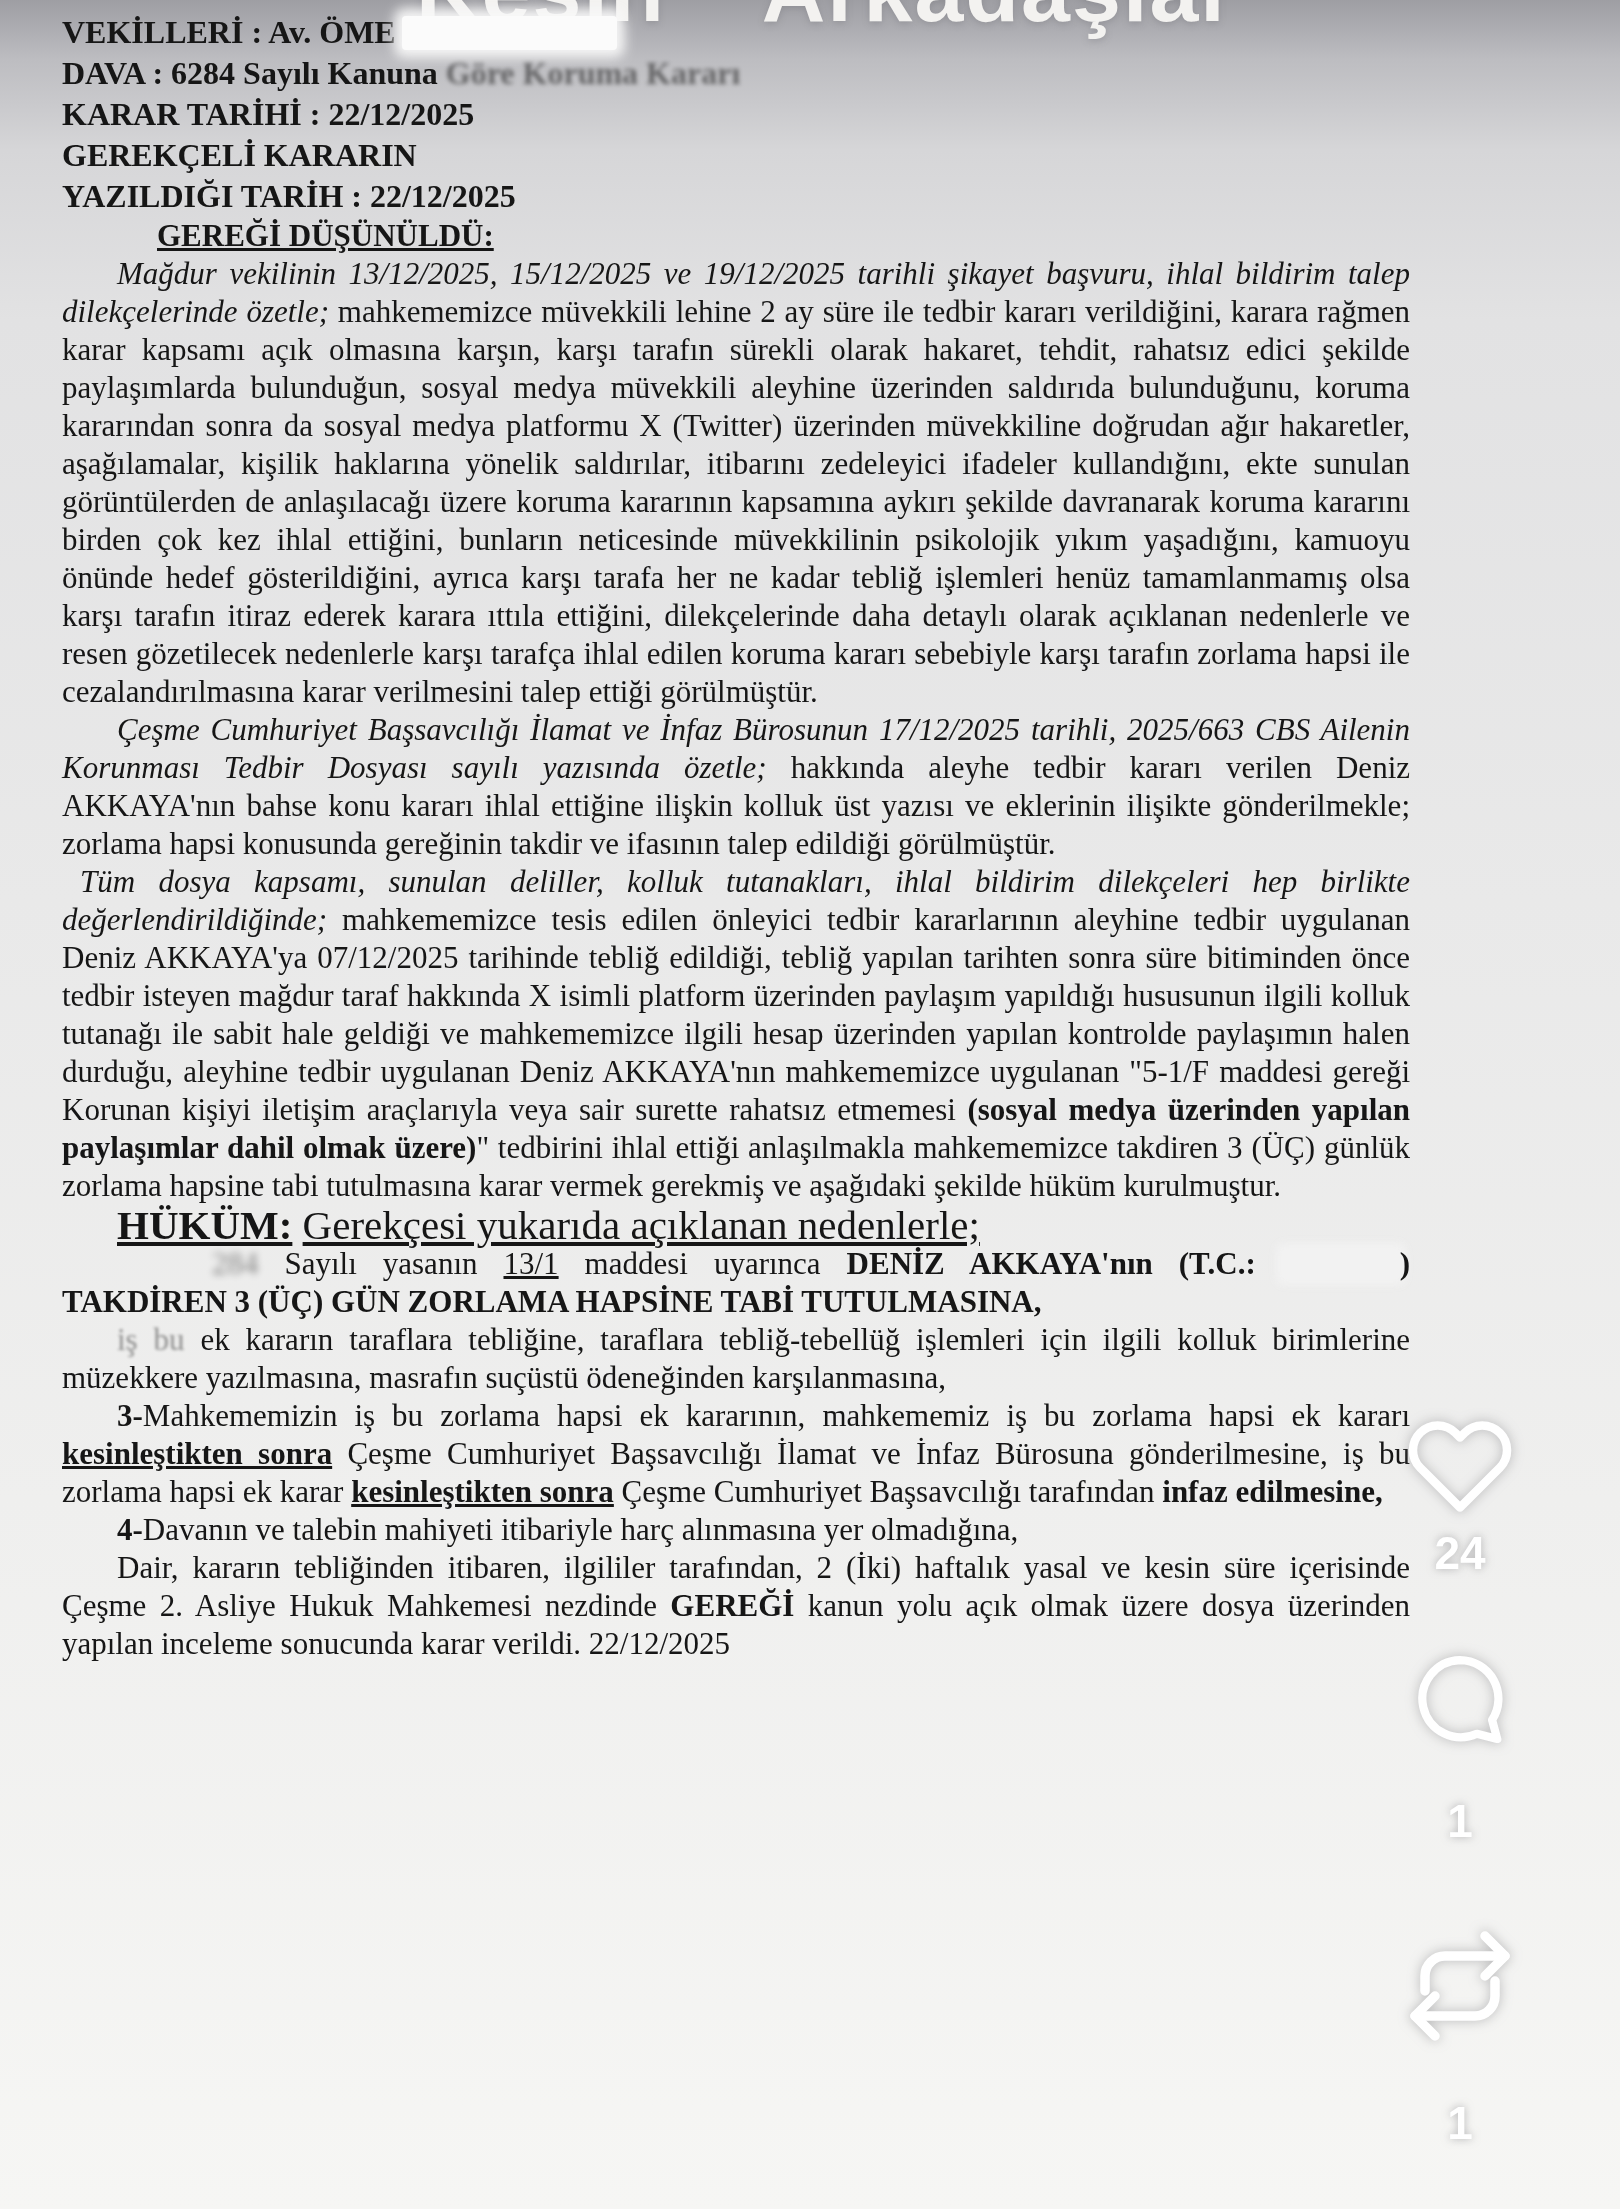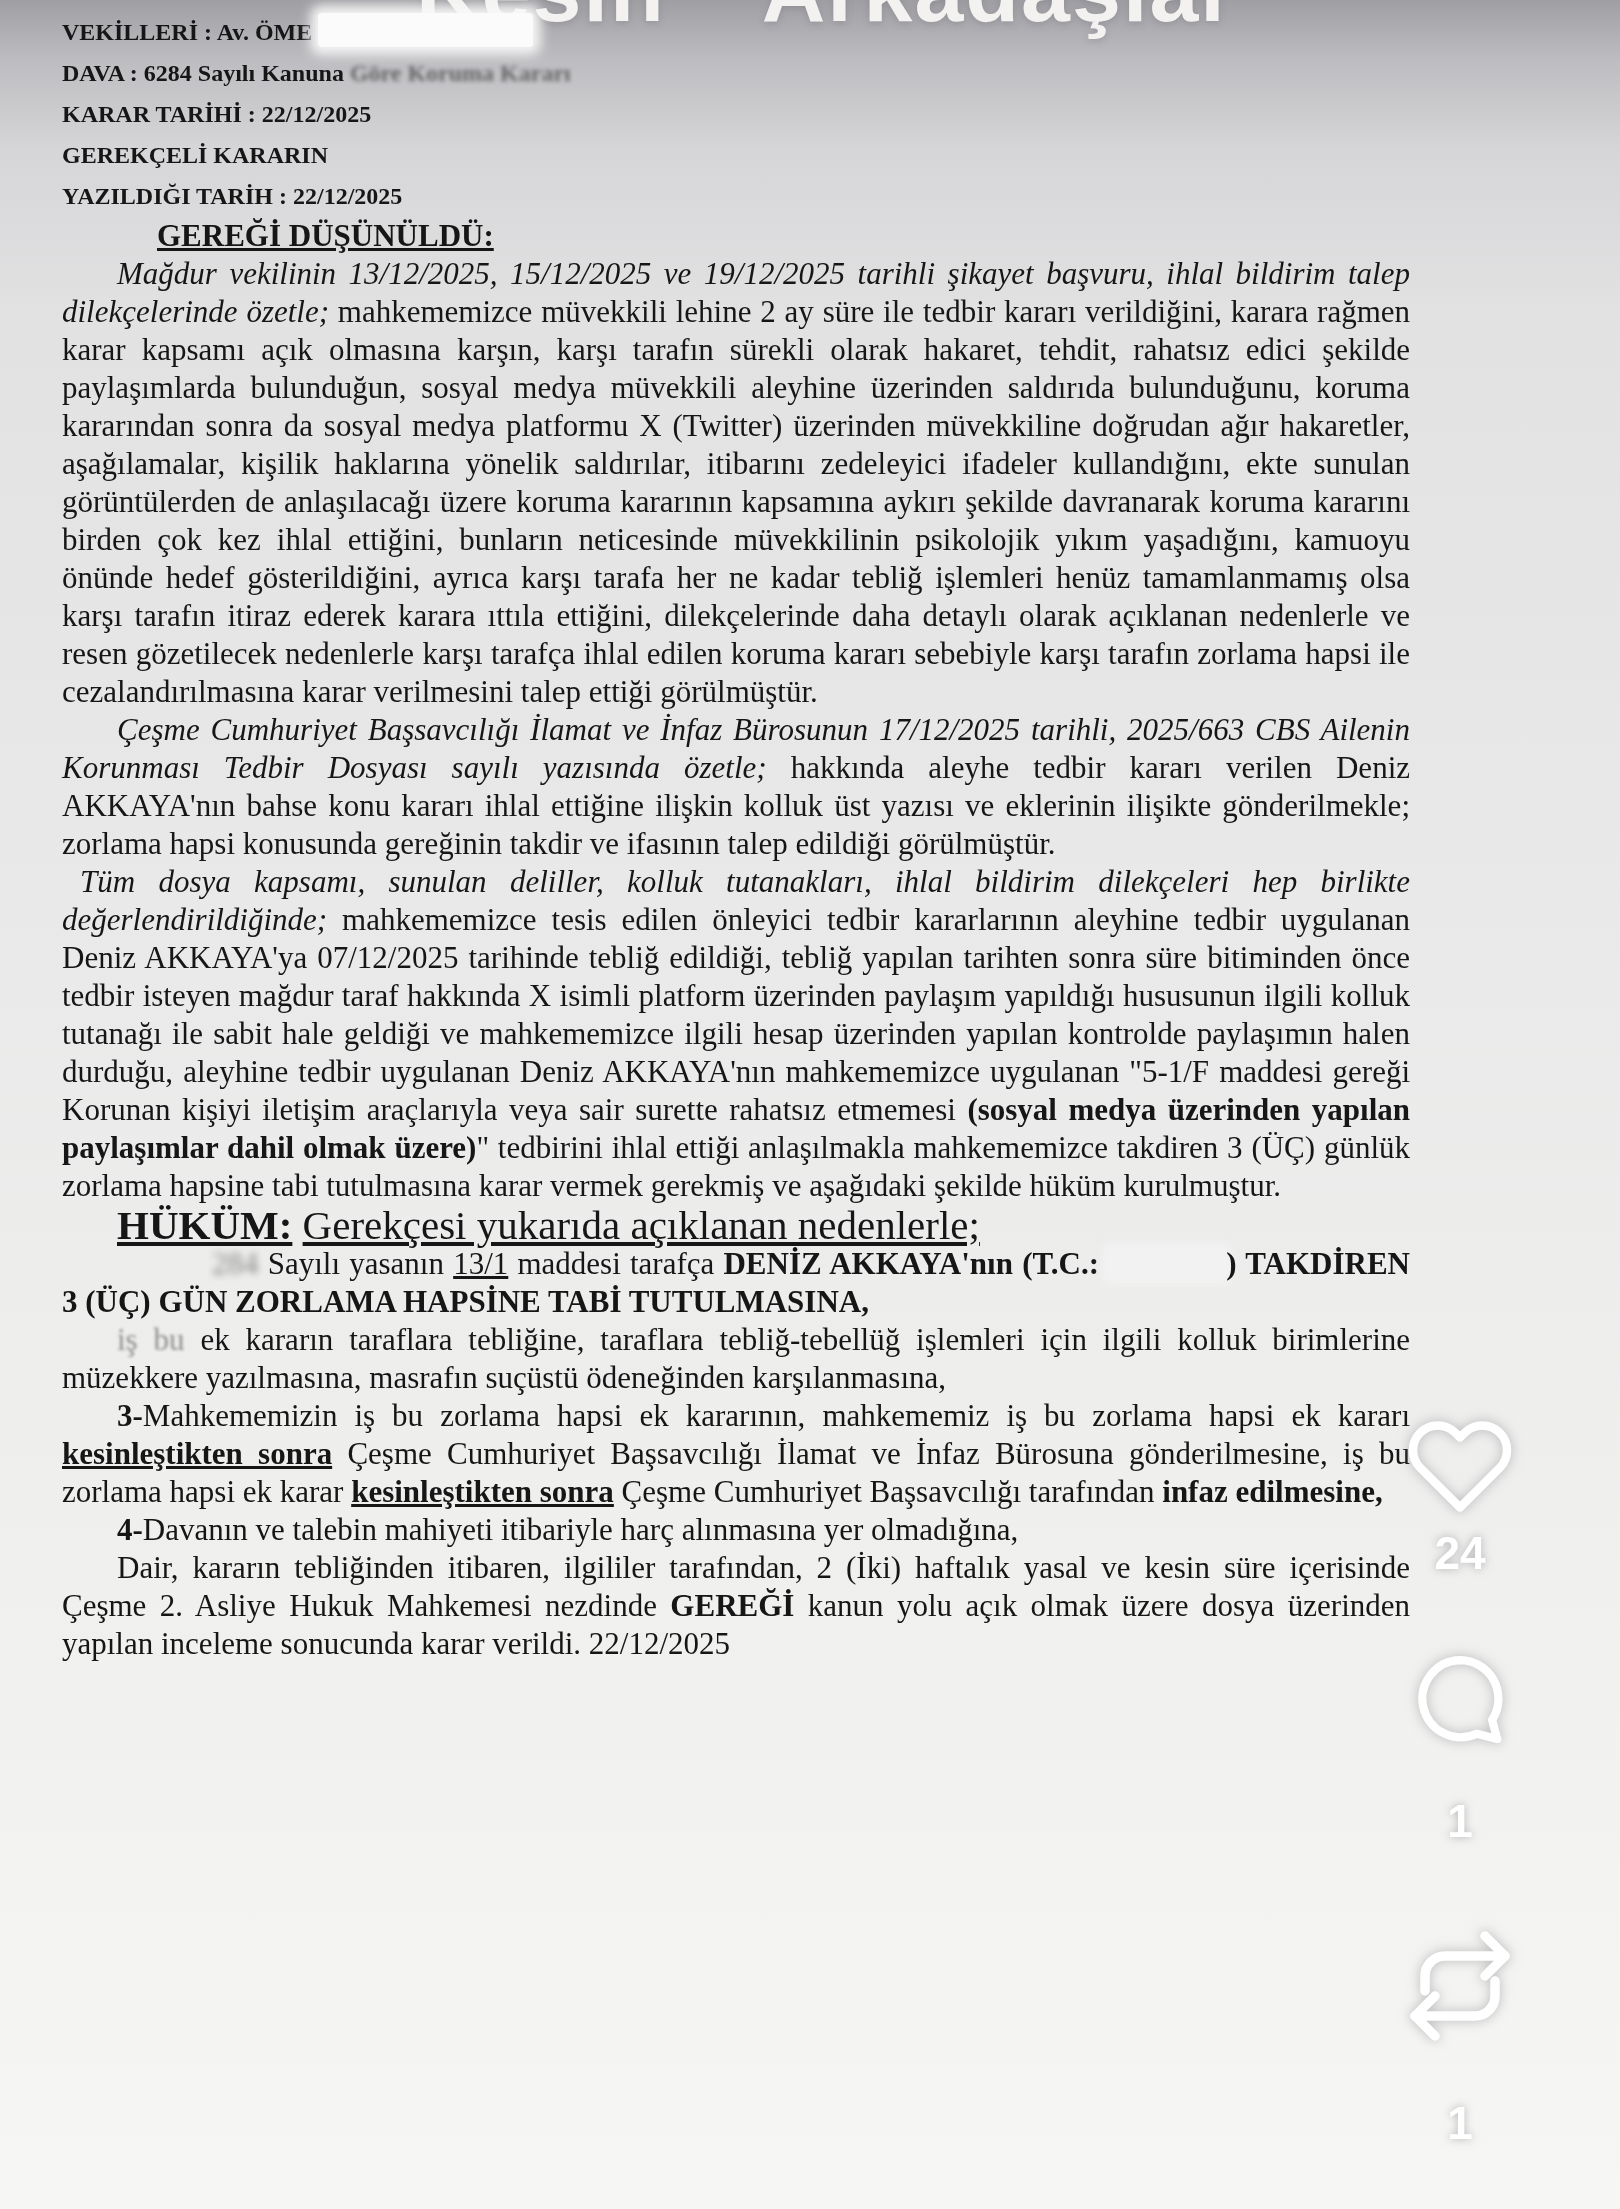--- a/index.html
+++ b/index.html
@@ -12,21 +12,21 @@
   
   .overlay-top {
     position:absolute; top:-60px; left:416px; white-space:nowrap;
     font-family:"Liberation Sans", sans-serif; font-weight:bold; font-size:88px;
     color:#f3f2f0; letter-spacing:2px; text-shadow:0 2px 7px rgba(110,110,115,.35);
   }
   .overlay-gap { display:inline-block; width:96px; }
 
   .doc { position:absolute; left:62px; top:12px; width:1348px; }
 
-  .hline { font-size:24px; line-height:41px; font-weight:bold; white-space:nowrap; }
+  .hline { font-size:32px; line-height:41px; font-weight:bold; white-space:nowrap; }
   .hline .val { font-weight:bold; }
   .indent1 { padding-left:28px; }
   .redact { display:inline-block; height:34px; vertical-align:-7px; margin-left:6px;
     background:#fbfbfb; border-radius:4px; box-shadow:0 0 12px 8px rgba(248,248,248,.95); }
   .redact.w1 { width:215px; }
   .redact.w2 { width:255px; }
   .fadeblur { filter:blur(2.2px); opacity:.55; }
 
   .p { font-size:31px; line-height:38px; text-align:justify; text-indent:55px; margin:0; }
   .mt1 { margin-top:58px; }
@@ -81,21 +81,21 @@
 
     <p class="p" style="text-indent:18px;"><span class="i">Tüm dosya kapsamı, sunulan deliller, kolluk tutanakları, ihlal bildirim dilekçeleri hep birlikte değerlendirildiğinde;</span>
       <span>mahkememizce tesis edilen önleyici tedbir kararlarının aleyhine tedbir uygulanan Deniz AKKAYA'ya 07/12/2025 tarihinde tebliğ edildiği, tebliğ yapılan tarihten sonra süre bitiminden önce tedbir isteyen mağdur taraf hakkında X isimli platform üzerinden paylaşım yapıldığı hususunun ilgili kolluk tutanağı ile sabit hale geldiği ve mahkememizce ilgili hesap üzerinden yapılan kontrolde paylaşımın halen durduğu, aleyhine tedbir uygulanan Deniz AKKAYA'nın mahkememizce uygulanan "5-1/F maddesi gereği Korunan kişiyi iletişim araçlarıyla veya sair surette rahatsız etmemesi</span>
       <span class="b">(sosyal medya üzerinden yapılan paylaşımlar dahil olmak üzere)</span><span>" tedbirini ihlal ettiği anlaşılmakla mahkememizce takdiren 3 (ÜÇ) günlük zorlama hapsine tabi tutulmasına karar vermek gerekmiş ve aşağıdaki şekilde hüküm kurulmuştur.</span></p>
 
     <p class="h2"><span class="bu">HÜKÜM:</span> <span class="u">Gerekçesi yukarıda açıklanan nedenlerle;</span></p>
 
     <p class="p" style="text-indent:150px;"><span class="blurnum">284</span>
       <span>Sayılı yasanın</span>
       <span class="u">13/1</span>
-      <span>maddesi tarafça</span>
+      <span>maddesi uyarınca</span>
       <span class="b">DENİZ AKKAYA'nın (T.C.:</span>
       <span class="redact-mid"></span><span class="b">) TAKDİREN 3 (ÜÇ) GÜN ZORLAMA HAPSİNE TABİ TUTULMASINA,</span></p>
 
     <p class="p"><span class="faded">iş bu</span>
       <span>ek kararın taraflara tebliğine, taraflara tebliğ-tebellüğ işlemleri için ilgili kolluk birimlerine müzekkere yazılmasına, masrafın suçüstü ödeneğinden karşılanmasına,</span></p>
 
     <p class="p"><span class="b">3-</span><span>Mahkememizin iş bu zorlama hapsi ek kararının, mahkememiz iş bu zorlama hapsi ek kararı</span>
       <span class="bu">kesinleştikten sonra</span>
       <span>Çeşme Cumhuriyet Başsavcılığı İlamat ve İnfaz Bürosuna gönderilmesine, iş bu zorlama hapsi ek karar</span>
       <span class="bu">kesinleştikten sonra</span>

